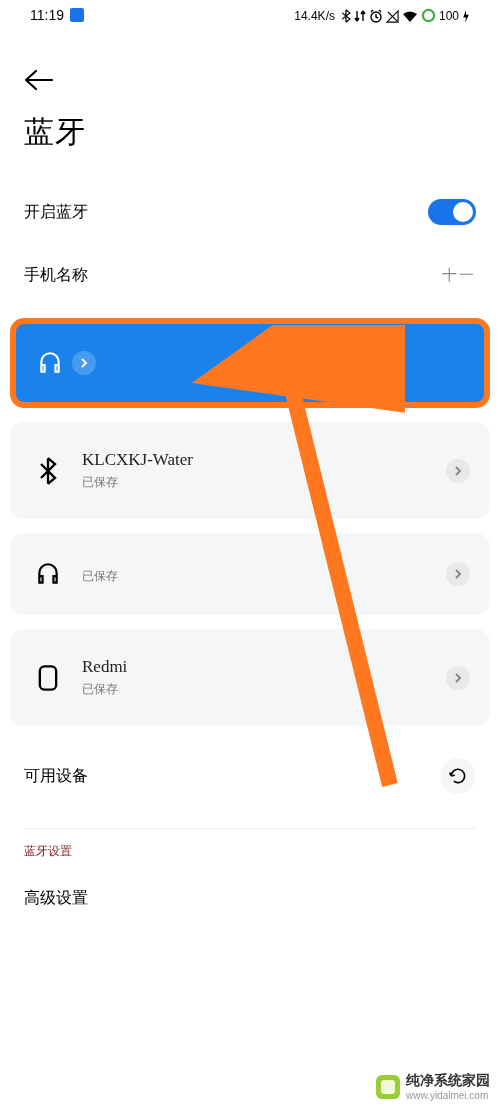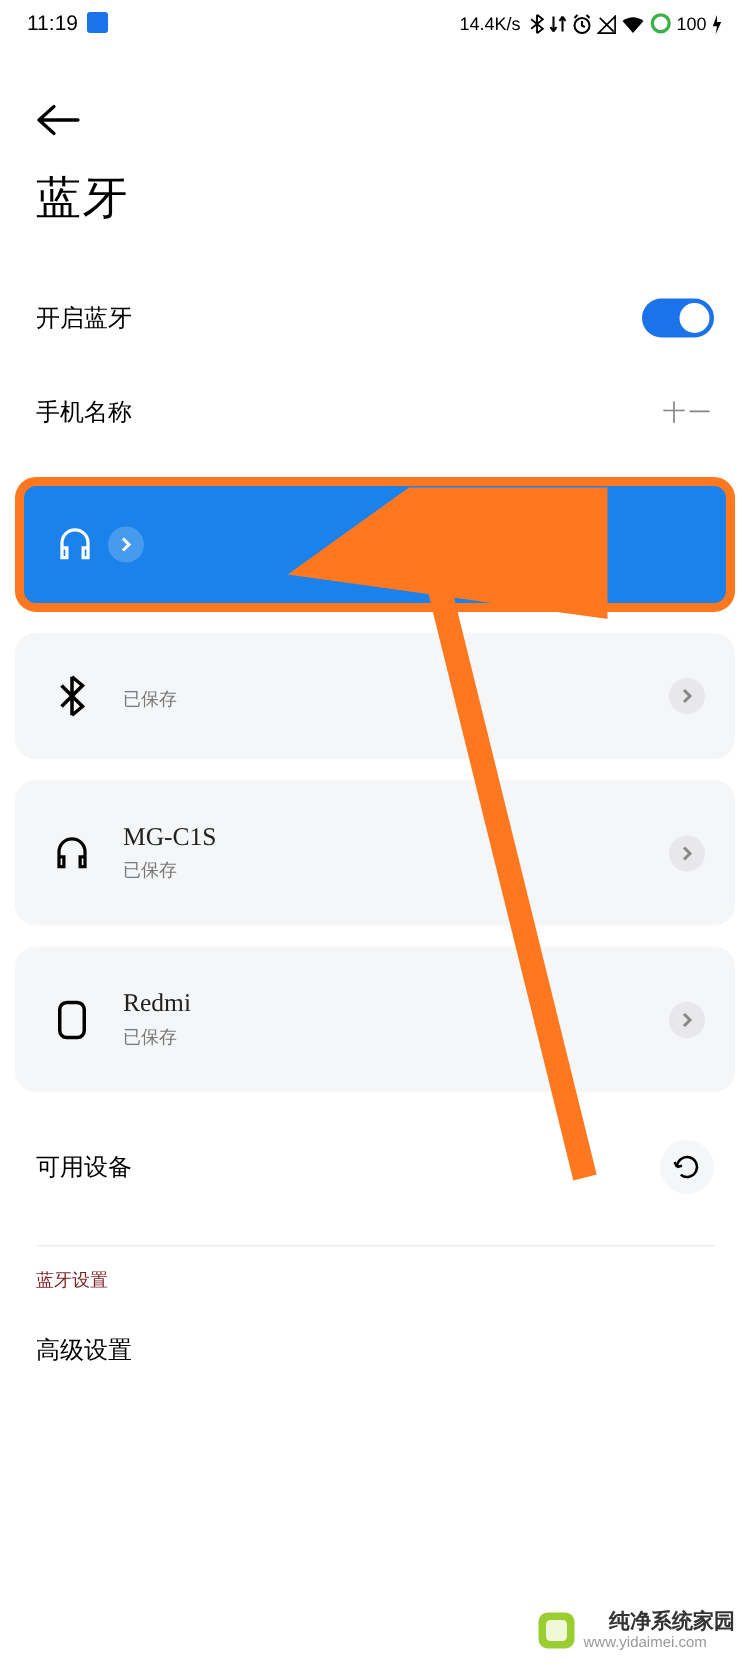--- a/index.html
+++ b/index.html
@@ -11,21 +11,21 @@
     position: relative;
     overflow: hidden;
     color: #000;
   }
   
   .status-bar {
     height: 30px;
     display: flex;
     justify-content: space-between;
     align-items: center;
-    padding: 0 18px;
+    padding: 0 30px;
     font-size: 14px;
     font-weight: 500;
   }
   .status-left { display: flex; align-items: center; gap: 6px; }
   .status-right { display: flex; align-items: flex-end; gap: 3px; font-size: 12px; }
   .status-right svg { flex-shrink: 0; }
   .sq-icon { width: 14px; height: 14px; background: #1a73e8; border-radius: 2px; }
   
   .back-btn {
     margin: 30px 0 12px 24px;
@@ -134,21 +134,21 @@
   .wm-logo {
     width: 24px; height: 24px;
     background: #9acd32;
     border-radius: 6px;
     position: relative;
   }
   .wm-logo::after {
     content: ""; position: absolute; inset: 5px;
     background: #f0f8d8; border-radius: 3px;
   }
-  .wm-text1 { font-weight: 600; color: #333; margin-left: 17px; }
+  .wm-text1 { font-weight: 600; color: #333; }
   .wm-text2 { font-size: 10px; color: #999; display: block; }
 </style>
 </head>
 <body>
 
 <div class="status-bar">
   <div class="status-left">
     <span>11:19</span>
     <span class="sq-icon"></span>
   </div>
@@ -212,37 +212,37 @@
   </div>
 </div>
 
 <div class="card">
   <div class="card-icon">
     <svg width="22" height="28" viewBox="0 0 16 24">
         <path d="M8 1 v22 M8 1 l6 5 -12 12 M8 23 l6 -5 -12 -12" stroke="#000" stroke-width="2" fill="none"></path>
       </svg>
   </div>
   <div class="card-body">
+    <div class="card-title">KLCXKJ-Water</div>
     <div class="card-sub">已保存</div>
   </div>
   <div class="card-arrow">
     <svg width="8" height="10" viewBox="0 0 8 10">
         <path d="M2 1 L6 5 L2 9" stroke="#888" stroke-width="2" fill="none"></path>
       </svg>
   </div>
 </div>
 
 <div class="card">
   <div class="card-icon">
     <svg width="26" height="26" viewBox="0 0 24 24">
         <path d="M4 14 V11 a8 8 0 0 1 16 0 v3 M4 14 h3 v6 h-3 z M20 14 h-3 v6 h3 z" stroke="#000" stroke-width="2" fill="none"></path>
       </svg>
   </div>
   <div class="card-body">
-    <div class="card-title">MG-C1S</div>
     <div class="card-sub">已保存</div>
   </div>
   <div class="card-arrow">
     <svg width="8" height="10" viewBox="0 0 8 10">
         <path d="M2 1 L6 5 L2 9" stroke="#888" stroke-width="2" fill="none"></path>
       </svg>
   </div>
 </div>
 
 <div class="card">

